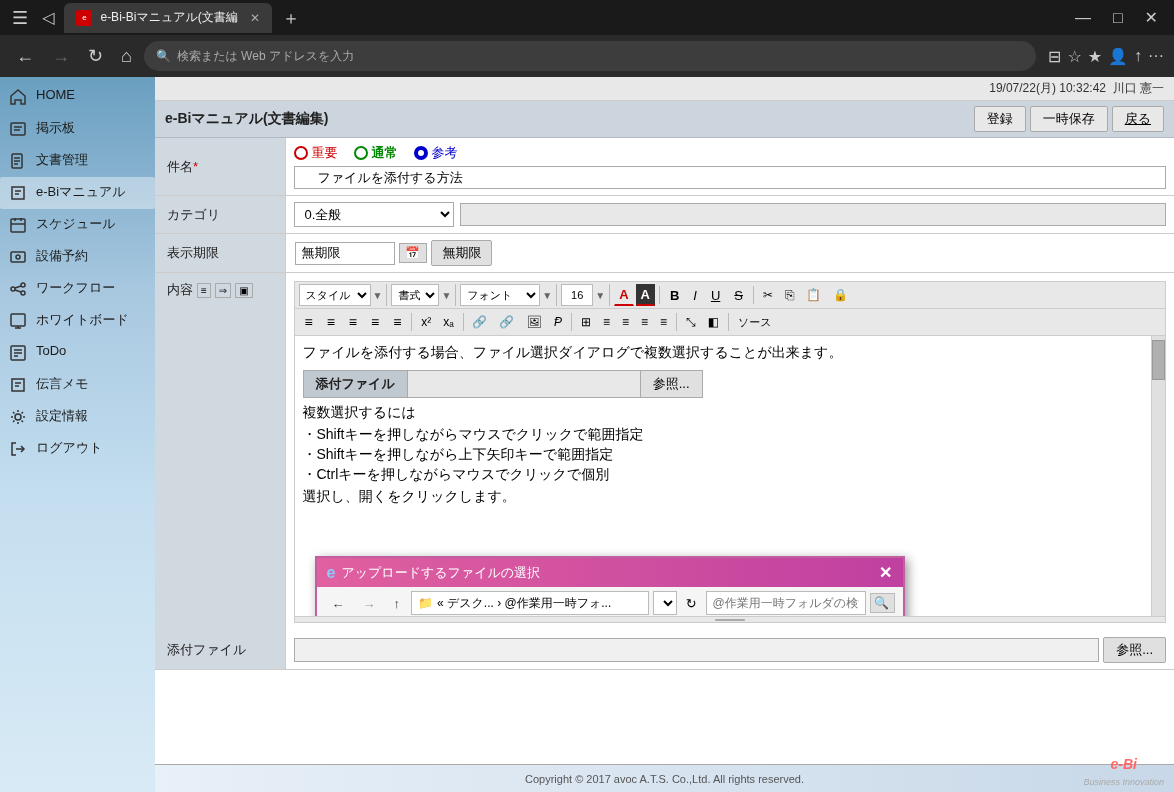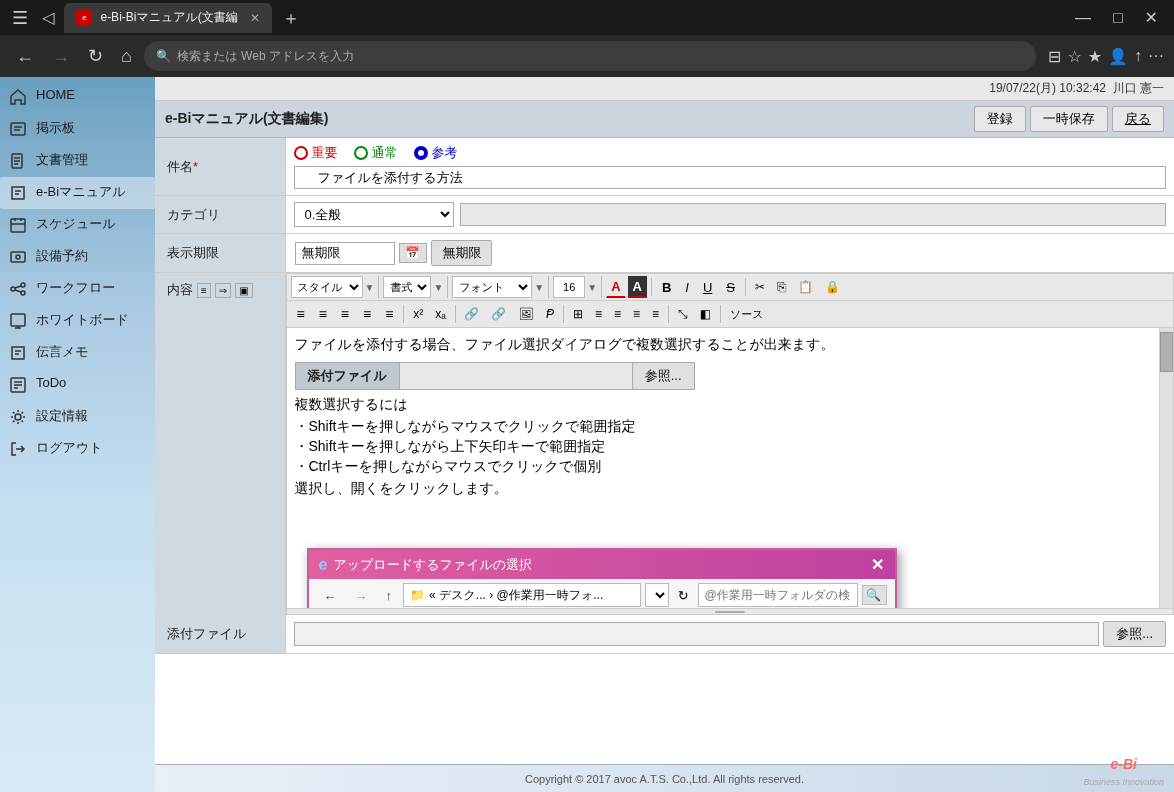--- a/index.html
+++ b/index.html
@@ -156,36 +156,36 @@
             <rect x="2" y="2" width="14" height="12" rx="1"></rect>
             <line x1="6" y1="16" x2="12" y2="16"></line>
             <line x1="9" y1="14" x2="9" y2="16"></line>
           </svg>
       </div>
       <span>ホワイトボード</span>
     </div>
     <div class="sidebar-item">
       <div class="sidebar-icon">
         <svg viewBox="0 0 18 18" fill="none" stroke="#333" stroke-width="1.5">
-            <path d="M3 3h12v12H3z"></path>
-            <path d="M6 7h6M6 10h4"></path>
-          </svg>
-      </div>
-      <span>伝言メモ</span>
-    </div>
-    <div class="sidebar-item">
-      <div class="sidebar-icon">
-        <svg viewBox="0 0 18 18" fill="none" stroke="#333" stroke-width="1.5">
             <rect x="2" y="2" width="14" height="14" rx="1"></rect>
             <line x1="5" y1="6" x2="13" y2="6"></line>
             <line x1="5" y1="9" x2="13" y2="9"></line>
             <line x1="5" y1="12" x2="9" y2="12"></line>
           </svg>
       </div>
       <span>ToDo</span>
+    </div>
+    <div class="sidebar-item">
+      <div class="sidebar-icon">
+        <svg viewBox="0 0 18 18" fill="none" stroke="#333" stroke-width="1.5">
+            <path d="M3 3h12v12H3z"></path>
+            <path d="M6 7h6M6 10h4"></path>
+          </svg>
+      </div>
+      <span>伝言メモ</span>
     </div>
     <div class="sidebar-item">
       <div class="sidebar-icon">
         <svg viewBox="0 0 18 18" fill="none" stroke="#333" stroke-width="1.5">
             <circle cx="9" cy="9" r="3"></circle>
             <path d="M9 2v2M9 14v2M2 9h2M14 9h2M4 4l1.5 1.5M12.5 12.5L14 14M4 14l1.5-1.5M12.5 5.5L14 4"></path>
           </svg>
       </div>
       <span>設定情報</span>
     </div>
@@ -225,21 +225,21 @@
             <tr style="border-bottom:1px solid #ccc;">
           <td style="background:#d0d8e0;padding:6px 12px;width:130px;font-size:13px;color:#222;vertical-align:middle;border-right:1px solid #ccc;">
             <span>件名</span><span style="color:#cc0000;">*</span>
           </td>
           <td style="padding:6px 8px;">
             <div style="display:flex;gap:16px;align-items:center;margin-bottom:4px;">
               <label style="display:flex;align-items:center;gap:4px;cursor:pointer;">
                 <div style="width:14px;height:14px;border-radius:50%;border:2px solid #cc0000;display:inline-block;"></div>
                 <span style="color:#cc0000;font-size:13px;">重要</span>
               </label>
-              <label style="display:flex;align-items:center;gap:4px;cursor:pointer;">
+              <label style="display:flex;align-items:center;gap:4px;cursor:pointer;font-weight:bold;">
                 <div style="width:14px;height:14px;border-radius:50%;border:2px solid #008800;display:inline-block;"></div>
                 <span style="color:#008800;font-size:13px;">通常</span>
               </label>
               <label style="display:flex;align-items:center;gap:4px;cursor:pointer;">
                 <div style="width:14px;height:14px;border-radius:50%;border:2px solid #0000cc;display:inline-block;background:#0000cc;position:relative;">
                   <div style="width:6px;height:6px;border-radius:50%;background:#fff;position:absolute;top:50%;left:50%;transform:translate(-50%,-50%);"></div>
                 </div>
                 <span style="color:#0000cc;font-size:13px;">参考</span>
               </label>
             </div>
@@ -272,21 +272,21 @@
 
         <tr>
           <td style="background:#d0d8e0;padding:6px 12px;font-size:13px;color:#222;vertical-align:top;border-right:1px solid #ccc;padding-top:8px;">
             <div style="display:flex;align-items:center;gap:4px;">
               <span>内容</span>
               <button style="background:transparent;border:1px solid #aaa;padding:1px 3px;cursor:pointer;font-size:10px;">≡</button>
               <button style="background:transparent;border:1px solid #aaa;padding:1px 3px;cursor:pointer;font-size:10px;">⇒</button>
               <button style="background:transparent;border:1px solid #aaa;padding:1px 3px;cursor:pointer;font-size:10px;">▣</button>
             </div>
           </td>
-          <td style="padding:0;position:relative;">
+          <td style="padding:8px;position:relative;">
 
             <div style="border:1px solid #ccc;background:#fff;position:relative;">
 
               <div style="background:#e8e8e8;border-bottom:1px solid #ccc;padding:2px 4px;display:flex;flex-wrap:wrap;gap:2px;align-items:center;">
                 <div style="display:flex;align-items:center;gap:2px;border-right:1px solid #bbb;padding-right:4px;margin-right:2px;">
                   <select style="border:1px solid #bbb;background:#fff;font-size:11px;padding:1px 2px;height:22px;">
                     <option>スタイル</option>
                   </select>
                   <span style="color:#666;font-size:10px;">▼</span>
                 </div>

